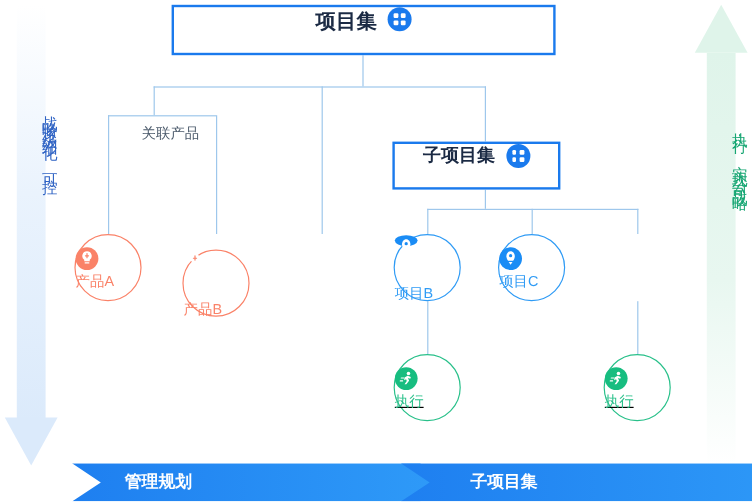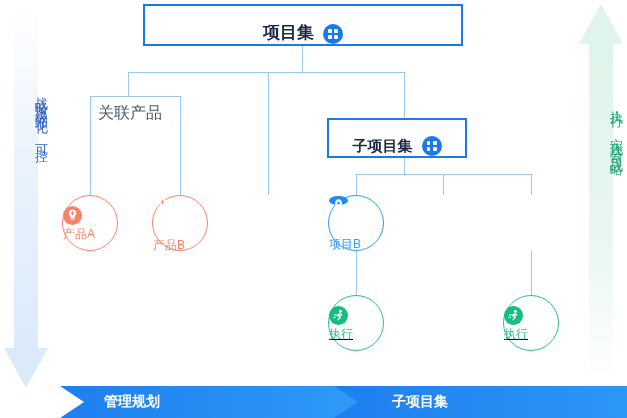--- a/index.html
+++ b/index.html
@@ -36,36 +36,36 @@
 
   
   .ln{position:absolute;background:#9ec7ec;}
   .ln.v{width:1px;}
   .ln.h{height:1px;}
 
   
   .node-box{
     position:absolute;box-sizing:border-box;
     border:2px solid #1a7aed;background:#ffffff;
-    display:flex;align-items:flex-end;justify-content:center;gap:9px;
+    display:flex;align-items:flex-start;justify-content:center;gap:9px;
     color:#1b2a44;font-weight:bold;
   }
   #box-program{left:143px;top:4px;width:320px;height:42px;font-size:17px;}
   #box-subprogram{left:327px;top:118px;width:140px;height:40px;font-size:15px;}
 
   .grid-icon{
     width:20px;height:20px;border-radius:50%;background:#1a7aed;
     display:inline-grid;grid-template-columns:1fr 1fr;grid-template-rows:1fr 1fr;
     gap:2.5px;padding:5px;box-sizing:border-box;flex:0 0 auto;
   }
   .grid-icon i{display:block;background:#ffffff;border-radius:1px;}
 
   
   .plain-label{
-    position:absolute;font-size:16px;color:#4b5a6b;white-space:nowrap;
+    position:absolute;font-size:12px;color:#4b5a6b;white-space:nowrap;margin-left:20px;
   }
   #label-related{left:98px;top:103px;}
 
   
   .circle{
     position:absolute;width:56px;height:56px;border-radius:50%;
     box-sizing:border-box;border:1.5px solid #1a7aed;background:#fff;
     display:flex;flex-direction:column;align-items:flex-start;justify-content:center;gap:3px;
   }
   .circle .cap{font-size:12px;line-height:1;white-space:nowrap;}
@@ -164,21 +164,21 @@
     <span class="ico">
       <svg viewBox="0 0 19 19">
           <path d="M9.5 3.4a3.9 3.9 0 0 0-2.3 7.05v1.2h4.6v-1.2A3.9 3.9 0 0 0 9.5 3.4z" fill="#fff"></path>
           <rect x="7.5" y="12.5" width="4" height="1.15" rx="0.5" fill="#fff"></rect>
           <path d="M9.5 5.3v3.4M8.2 7.2h2.6" stroke="#fa8268" stroke-width="1" stroke-linecap="round"></path>
         </svg>
     </span>
     <span class="cap">产品A</span>
   </div>
 
-  <div class="circle red" style="left:152px;top:195px;gap:44px;">
+  <div class="circle red" style="left:152px;top:208px;gap:44px;">
     <span class="ico">
       <svg viewBox="0 0 19 19">
           <path d="M9.5 3.4a3.9 3.9 0 0 0-2.3 7.05v1.2h4.6v-1.2A3.9 3.9 0 0 0 9.5 3.4z" fill="#fff"></path>
           <rect x="7.5" y="12.5" width="4" height="1.15" rx="0.5" fill="#fff"></rect>
           <path d="M9.5 5.3v3.4M8.2 7.2h2.6" stroke="#fa8268" stroke-width="1" stroke-linecap="round"></path>
         </svg>
     </span>
     <span class="cap">产品B</span>
   </div>
 
@@ -187,20 +187,30 @@
     <span class="ico">
       <svg viewBox="0 0 19 19">
           <path d="M9.5 3.3c2.1 0 3.5 2 3.5 4.2 0 1.6-.7 2.9-1.5 3.8H7.5C6.7 10.4 6 9.1 6 7.5 6 5.3 7.4 3.3 9.5 3.3z" fill="#fff"></path>
           <circle cx="9.5" cy="7.1" r="1.35" fill="#1a8cf5"></circle>
           <path d="M7.9 12.3h3.2l-1.6 2.4z" fill="#fff"></path>
         </svg>
     </span>
     <span class="cap">项目B</span>
   </div>
 
+  <div class="circle blue" style="left:415px;top:195px;">
+    <span class="ico">
+      <svg viewBox="0 0 19 19">
+          <path d="M9.5 3.3c2.1 0 3.5 2 3.5 4.2 0 1.6-.7 2.9-1.5 3.8H7.5C6.7 10.4 6 9.1 6 7.5 6 5.3 7.4 3.3 9.5 3.3z" fill="#fff"></path>
+          <circle cx="9.5" cy="7.1" r="1.35" fill="#1a8cf5"></circle>
+          <path d="M7.9 12.3h3.2l-1.6 2.4z" fill="#fff"></path>
+        </svg>
+    </span>
+    <span class="cap">项目C</span>
+  </div>
 
 
   <div class="circle green" style="left:328px;top:295px;">
     <span class="ico">
       <svg viewBox="0 0 19 19">
           <circle cx="11.4" cy="5.2" r="1.5" fill="#fff"></circle>
           <path d="M10.6 7.2 8.1 8.6l-.3 2.2 1.6-.8.6 1.6-1.9 2.6 1.5.0 2.3-2.9-.9-2.2 1.9.6.5-1.5-2.6-1.0z" fill="#fff"></path>
           <path d="M5.4 9.0h2.0M4.6 11.4h1.9" stroke="#fff" stroke-width="1" stroke-linecap="round"></path>
         </svg>
     </span>

